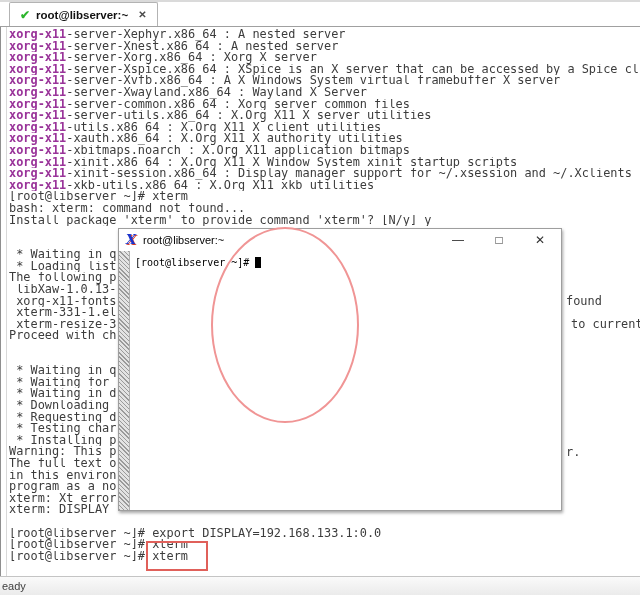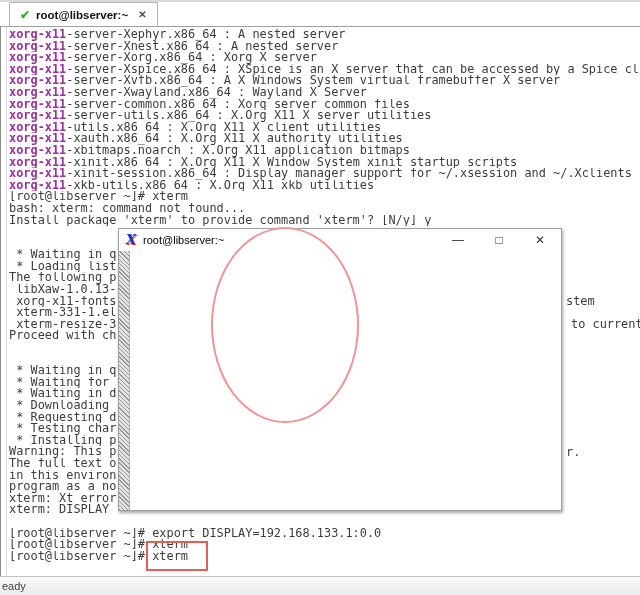--- a/index.html
+++ b/index.html
@@ -64,37 +64,38 @@
   <div class="tab">
     <span class="tab-check">✔</span>
     <span class="tab-title">root@libserver:~</span>
     <span class="tab-close">✕</span>
   </div>
 </div>
 
 <div class="terminal">
   <div class="term-innerline"></div>
   <div class="term-lines" id="term-lines"><div class="term-line"><span class="hl">xorg-x11</span>-server-Xephyr.x86_64 : A nested server</div><div class="term-line"><span class="hl">xorg-x11</span>-server-Xnest.x86_64 : A nested server</div><div class="term-line"><span class="hl">xorg-x11</span>-server-Xorg.x86_64 : Xorg X server</div><div class="term-line"><span class="hl">xorg-x11</span>-server-Xspice.x86_64 : XSpice is an X server that can be accessed by a Spice cl</div><div class="term-line"><span class="hl">xorg-x11</span>-server-Xvfb.x86_64 : A X Windows System virtual framebuffer X server</div><div class="term-line"><span class="hl">xorg-x11</span>-server-Xwayland.x86_64 : Wayland X Server</div><div class="term-line"><span class="hl">xorg-x11</span>-server-common.x86_64 : Xorg server common files</div><div class="term-line"><span class="hl">xorg-x11</span>-server-utils.x86_64 : X.Org X11 X server utilities</div><div class="term-line"><span class="hl">xorg-x11</span>-utils.x86_64 : X.Org X11 X client utilities</div><div class="term-line"><span class="hl">xorg-x11</span>-xauth.x86_64 : X.Org X11 X authority utilities</div><div class="term-line"><span class="hl">xorg-x11</span>-xbitmaps.noarch : X.Org X11 application bitmaps</div><div class="term-line"><span class="hl">xorg-x11</span>-xinit.x86_64 : X.Org X11 X Window System xinit startup scripts</div><div class="term-line"><span class="hl">xorg-x11</span>-xinit-session.x86_64 : Display manager support for ~/.xsession and ~/.Xclients</div><div class="term-line"><span class="hl">xorg-x11</span>-xkb-utils.x86_64 : X.Org X11 xkb utilities</div><div class="term-line">[root@libserver ~]# xterm</div><div class="term-line">bash: xterm: command not found...</div><div class="term-line">Install package 'xterm' to provide command 'xterm'? [N/y] y</div><div class="term-line"></div><div class="term-line"></div><div class="term-line"> * Waiting in q</div><div class="term-line"> * Loading list</div><div class="term-line">The following p</div><div class="term-line"> libXaw-1.0.13-</div><div class="term-line"> xorg-x11-fonts</div><div class="term-line"> xterm-331-1.el</div><div class="term-line"> xterm-resize-3</div><div class="term-line">Proceed with ch</div><div class="term-line"></div><div class="term-line"></div><div class="term-line"> * Waiting in q</div><div class="term-line"> * Waiting for </div><div class="term-line"> * Waiting in d</div><div class="term-line"> * Downloading </div><div class="term-line"> * Requesting d</div><div class="term-line"> * Testing char</div><div class="term-line"> * Installing p</div><div class="term-line">Warning: This p</div><div class="term-line">The full text o</div><div class="term-line">in this environ</div><div class="term-line">program as a no</div><div class="term-line">xterm: Xt error</div><div class="term-line">xterm: DISPLAY </div><div class="term-line"></div><div class="term-line">[root@libserver ~]# export DISPLAY=192.168.133.1:0.0</div><div class="term-line">[root@libserver ~]# xterm</div><div class="term-line">[root@libserver ~]# xterm</div><div class="term-line"></div></div>
-<span class="frag" style="left: 565px; top: 269.8px;">stem</span>
+<span class="frag" style="left: 565px; top: 269.8px;">found</span>
     <span class="frag" style="left: 570px; top: 293px;">to current</span>
     <span class="frag" style="left: 565px; top: 420.6px;">r.</span>
   </div>
 
 <div class="xwin">
   <div class="xwin-titlebar">
     <span class="xicon">X</span>
     <span class="xwin-title">root@libserver:~</span>
     <div class="xwin-controls">
       <span class="ctl">—</span>
       <span class="ctl">□</span>
       <span class="ctl">✕</span>
     </div>
   </div>
   <div class="xwin-content">
     <div class="xscrollbar"></div>
+    <div class="xprompt"><span>[root@libserver ~]# </span><span class="xcursor"></span></div>
   </div>
 </div>
 
 <div class="ellipse"></div>
 <div class="redbox"></div>
 
 <div class="statusbar">
   <span class="status-text">eady</span>
 </div>
 

